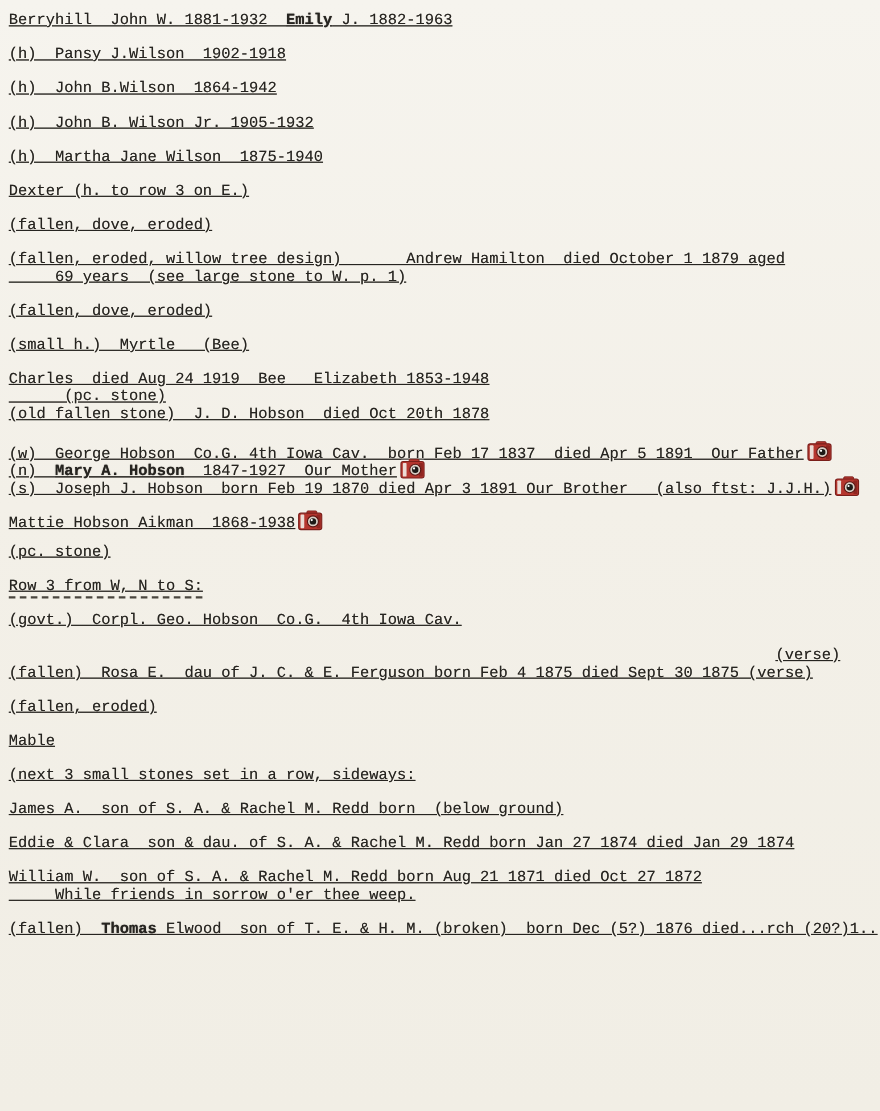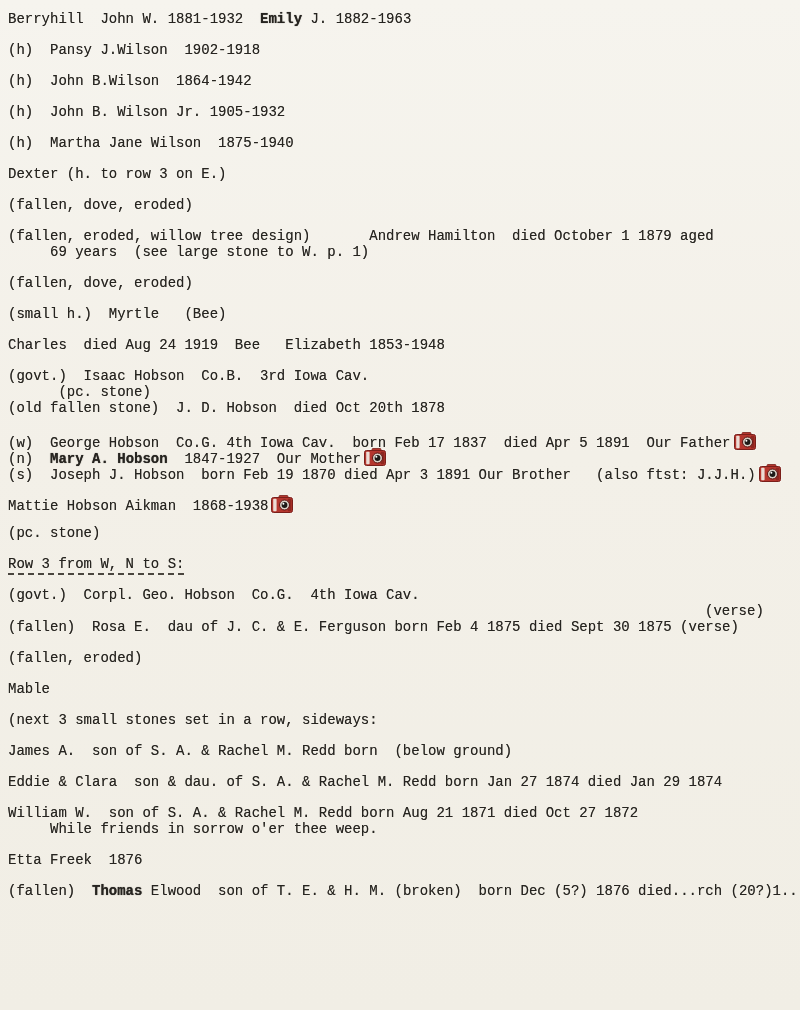--- a/index.html
+++ b/index.html
@@ -19,30 +19,31 @@
     color: #262420;
     text-shadow: 0 0 0.5px rgba(40,36,30,0.55);
   }
   .content {
     padding: 11px 0 0 8px;
   }
   .line {
     white-space: pre;
     height: 16px;
     line-height: 16px;
+    text-decoration: underline;
   }
   .gap-double { margin-top: 15px; }
   .gap-single { margin-top: 0; }
   .gap-first  { margin-top: 0; }
   .bold { font-weight: bold; text-shadow: 0 0 0.8px rgba(40,36,30,0.9); }
   .underline {
     border-bottom: 2px dashed #4a463f;
     padding-bottom: 1px;
   }
-  .verse-note { padding-left: 697px; }
+  .verse-note { padding-left: 697px; margin-top: 16px; }
   svg.camera {
     width: 24px;
     height: 20px;
     vertical-align: -4px;
     margin-left: 2px;
   }
 </style>
 </head>
 <body>
 
@@ -53,21 +54,20 @@
       <div class="line gap-double"><span>(h)  John B.Wilson  1864-1942</span></div>
       <div class="line gap-double"><span>(h)  John B. Wilson Jr. 1905-1932</span></div>
       <div class="line gap-double"><span>(h)  Martha Jane Wilson  1875-1940</span></div>
       <div class="line gap-double"><span>Dexter (h. to row 3 on E.)</span></div>
       <div class="line gap-double"><span>(fallen, dove, eroded)</span></div>
       <div class="line gap-double"><span>(fallen, eroded, willow tree design)       Andrew Hamilton  died October 1 1879 aged</span></div>
       <div class="line gap-single"><span>     69 years  (see large stone to W. p. 1)</span></div>
       <div class="line gap-double"><span>(fallen, dove, eroded)</span></div>
       <div class="line gap-double"><span>(small h.)  Myrtle   (Bee)</span></div>
       <div class="line gap-double"><span>Charles  died Aug 24 1919  Bee   Elizabeth 1853-1948</span></div>
-      <div class="line gap-double"><span>(govt.)  Isaac Hobson  Co.B.  3rd Iowa Cav.</span></div>
       <div class="line gap-single"><span>      (pc. stone)</span></div>
       <div class="line gap-single"><span>(old fallen stone)  J. D. Hobson  died Oct 20th 1878</span></div>
       <div class="line gap-double"><span>(w)  George Hobson  Co.G. 4th Iowa Cav.  born Feb 17 1837  died Apr 5 1891  Our Father</span><svg class="camera" viewBox="0 0 24 20" xmlns="http://www.w3.org/2000/svg">
     <rect x="0.5" y="2" width="23" height="17.5" rx="1.5" fill="#f6f3ee"></rect>
     <rect x="9" y="1.5" width="9" height="4" rx="1" fill="#b5362e" stroke="#7a1f1a" stroke-width="0.8"></rect>
     <rect x="1.5" y="3.5" width="21" height="15" rx="2" fill="#b5362e" stroke="#7a1f1a" stroke-width="1"></rect>
     <rect x="3.2" y="4.8" width="3.4" height="12.4" rx="0.8" fill="#ecdcd5"></rect>
     <rect x="17.8" y="4.8" width="3.6" height="12.4" rx="0.8" fill="#8e2620"></rect>
     <circle cx="14.5" cy="11" r="5" fill="#d9d0c6" stroke="#5a1512" stroke-width="1"></circle>
     <circle cx="14.5" cy="11" r="2.9" fill="#1d1a17"></circle>
@@ -108,16 +108,15 @@
       <div class="line gap-double"><span>(govt.)  Corpl. Geo. Hobson  Co.G.  4th Iowa Cav.</span></div>
       <div class="line gap-single verse-note"><span>(verse)</span></div>
       <div class="line gap-single"><span>(fallen)  Rosa E.  dau of J. C. &amp; E. Ferguson born Feb 4 1875 died Sept 30 1875 (verse)</span></div>
       <div class="line gap-double"><span>(fallen, eroded)</span></div>
       <div class="line gap-double"><span>Mable</span></div>
       <div class="line gap-double"><span>(next 3 small stones set in a row, sideways:</span></div>
       <div class="line gap-double"><span>James A.  son of S. A. &amp; Rachel M. Redd born  (below ground)</span></div>
       <div class="line gap-double"><span>Eddie &amp; Clara  son &amp; dau. of S. A. &amp; Rachel M. Redd born Jan 27 1874 died Jan 29 1874</span></div>
       <div class="line gap-double"><span>William W.  son of S. A. &amp; Rachel M. Redd born Aug 21 1871 died Oct 27 1872</span></div>
       <div class="line gap-single"><span>     While friends in sorrow o'er thee weep.</span></div>
-      <div class="line gap-double"><span>Etta Freek  1876</span></div>
       <div class="line gap-double"><span>(fallen)  </span><span class="bold">Thomas</span><span> Elwood  son of T. E. &amp; H. M. (broken)  born Dec (5?) 1876 died...rch (20?)1..</span></div>
     </div>
 </div>
 
 </body></html>

